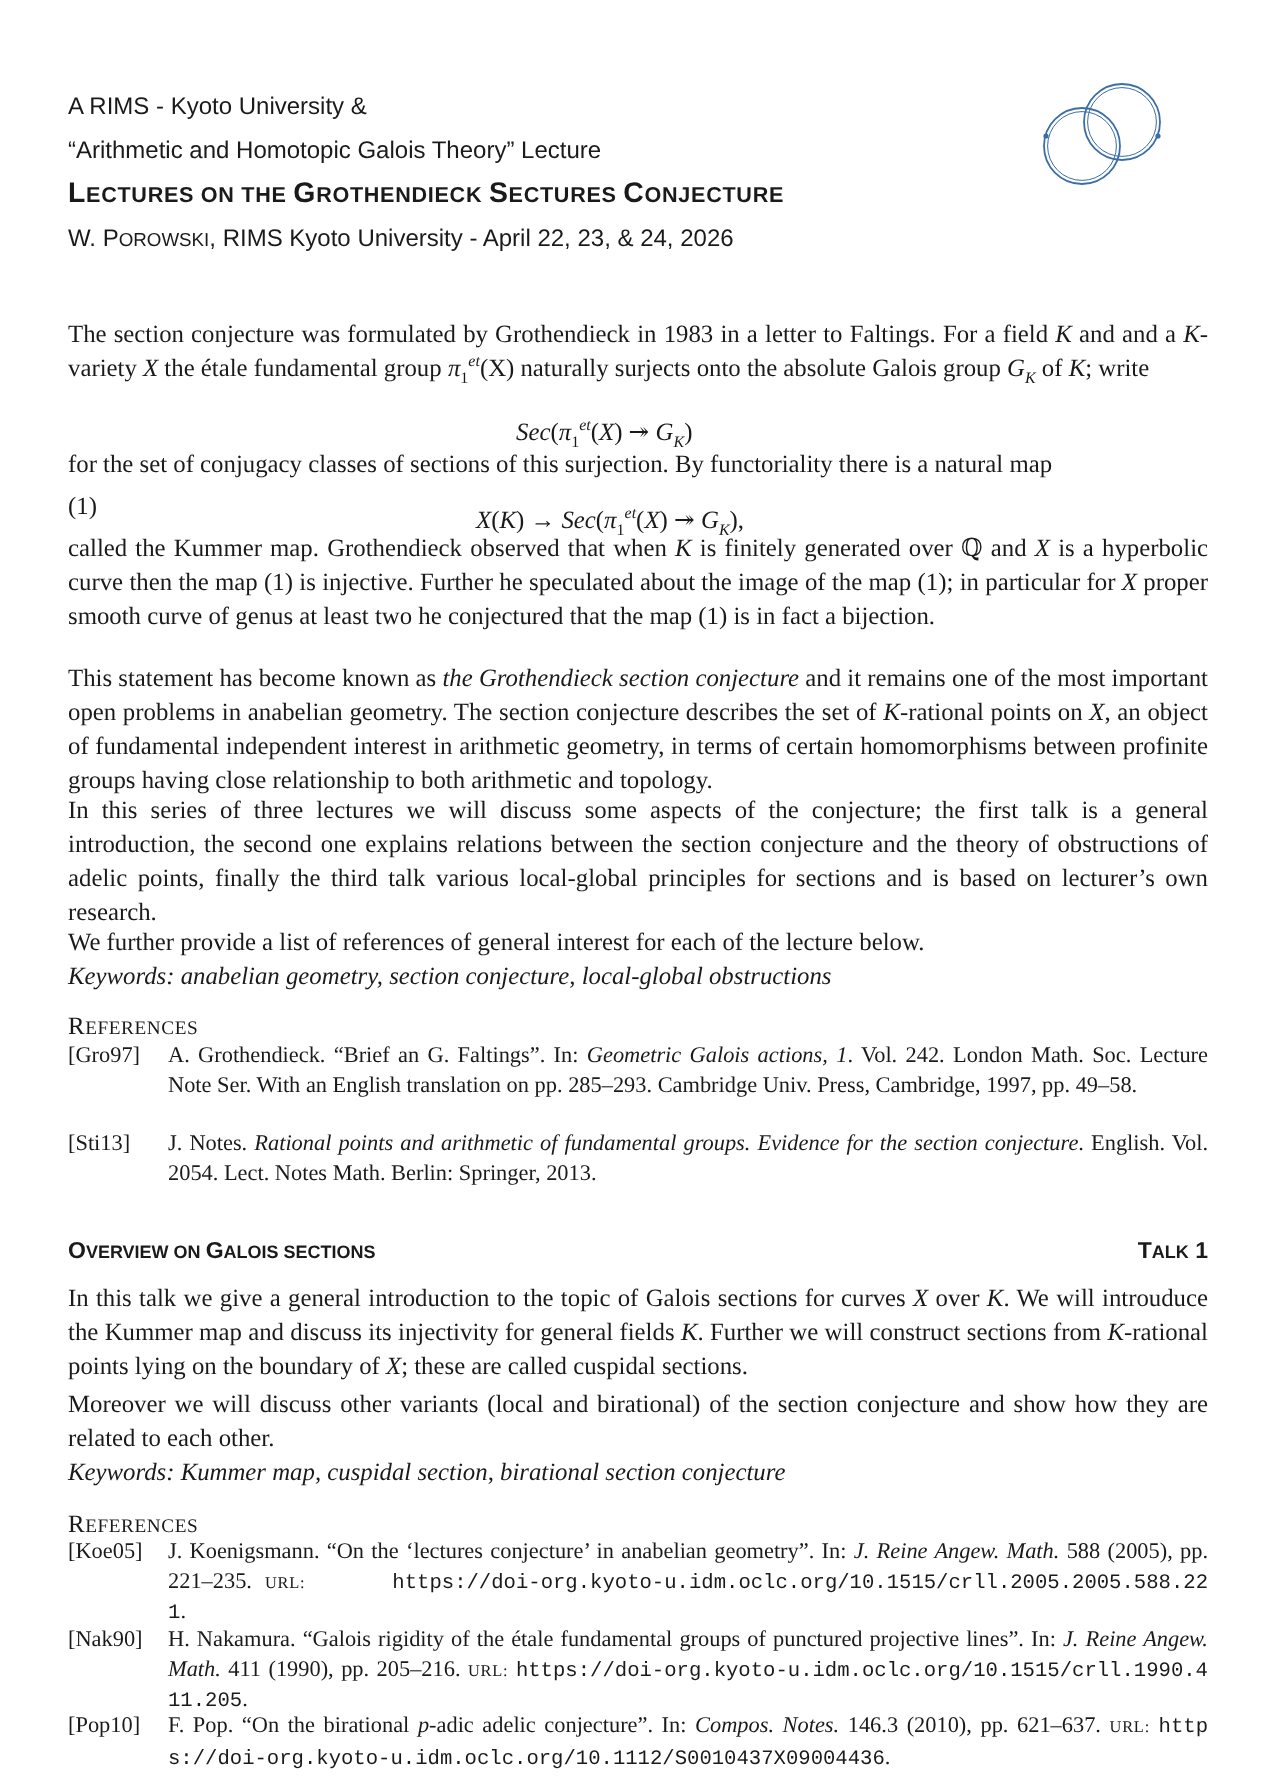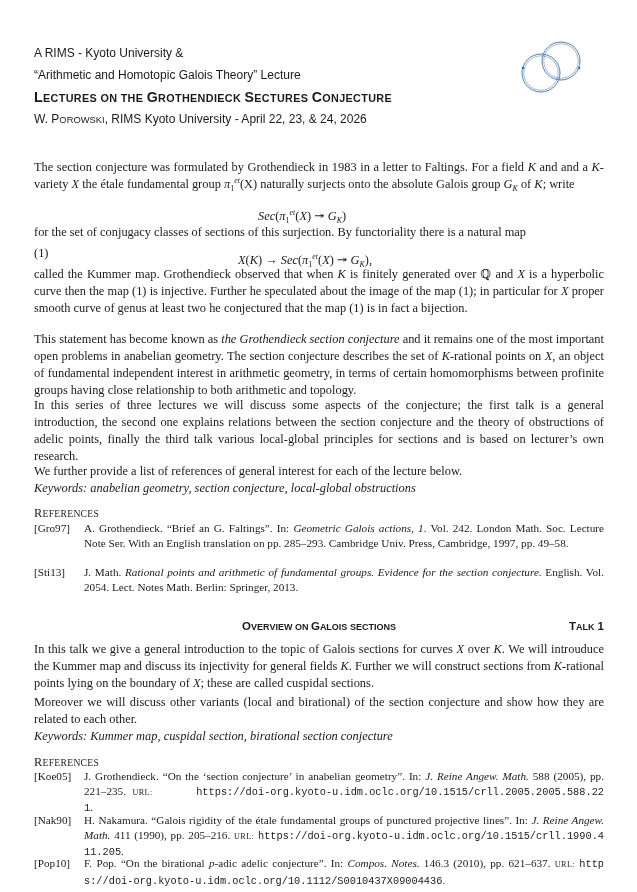--- a/index.html
+++ b/index.html
@@ -26,21 +26,21 @@
   sub, sup { font-size: 8px; line-height: 0; }
 
   .refs-h { position: absolute; left: 34px; font-size: 12.4px; font-family: "Liberation Serif", "DejaVu Serif", serif; letter-spacing: 0.3px; }
   .refs-h .sc { font-size: 9.6px; margin-top: 36px; }
   .ref { position: absolute; left: 34px; width: 570px; font-size: 11.2px; line-height: 14.5px; font-family: "Liberation Serif", "DejaVu Serif", serif; }
   .ref .key { position: absolute; left: 0; top: 0; }
   .ref .body { margin-left: 50px; text-align: justify; display: block; }
   .ref .url { font-family: "Liberation Mono", "DejaVu Sans Mono", monospace; font-size: 10.3px; }
   .ref .urllbl { font-size: 8.2px; letter-spacing: 0.4px; }
 
-  .talk-h { position: absolute; left: 34px; width: 570px; top: 620px; font-size: 11.5px; font-weight: bold; text-align: center; }
+  .talk-h { position: absolute; left: 34px; width: 570px; top: 620px; font-size: 11.5px; font-weight: bold; }
   .talk-h .sc { font-size: 9px; }
   .talk-h .right { position: absolute; right: 0; top: 0; }
 </style>
 </head>
 <body>
 
 <div class="hdr-line sans" id="hdr1">A RIMS - Kyoto University &amp;</div>
 <div class="hdr-line sans" id="hdr2">“Arithmetic and Homotopic Galois Theory” Lecture</div>
 
 <div class="hdr-line sans" id="title">
@@ -93,41 +93,41 @@
 
 <div class="refs-h" style="top:506px;"><span>R</span><span class="sc">EFERENCES</span></div>
 
 <div class="ref" style="top:521px;">
   <span class="key">[Gro97]</span>
   <span class="body"><span>A. Grothendieck. “Brief an G. Faltings”. In: </span><i>Geometric Galois actions, 1</i><span>. Vol. 242. London Math. Soc. Lecture Note Ser. With an English translation on pp. 285–293. Cambridge Univ. Press, Cambridge, 1997, pp. 49–58.</span></span>
 </div>
 
 <div class="ref" style="top:565px;">
   <span class="key">[Sti13]</span>
-  <span class="body"><span>J. Math. </span><i>Rational points and arithmetic of fundamental groups. Evidence for the section conjecture</i><span>. English. Vol. 2054. Lect. Notes Math. Berlin: Springer, 2013.</span></span>
+  <span class="body"><span>J. Notes. </span><i>Rational points and arithmetic of fundamental groups. Evidence for the section conjecture</i><span>. English. Vol. 2054. Lect. Notes Math. Berlin: Springer, 2013.</span></span>
 </div>
 
 <div class="talk-h sans">
   <span><span>O</span><span class="sc">VERVIEW ON </span><span>G</span><span class="sc">ALOIS SECTIONS</span></span>
   <span class="right"><span>T</span><span class="sc">ALK</span><span> 1</span></span>
 </div>
 
 <div class="txt serif" style="top:641px;">
   <span>In this talk we give a general introduction to the topic of Galois sections for curves </span><i>X</i><span> over </span><i>K</i><span>. We will introuduce the Kummer map and discuss its injectivity for general fields </span><i>K</i><span>. Further we will construct sections from </span><i>K</i><span>-rational points lying on the boundary of </span><i>X</i><span>; these are called cuspidal sections.</span>
 </div>
 
 <div class="txt serif" style="top:694px;">Moreover we will discuss other variants (local and birational) of the section conjecture and show how they are related to each other.</div>
 
 <div class="txt serif" style="top:728px;"><i>Keywords: Kummer map, cuspidal section, birational section conjecture</i></div>
 
 <div class="refs-h" style="top:755px;"><span>R</span><span class="sc">EFERENCES</span></div>
 
 <div class="ref" style="top:769px;">
   <span class="key">[Koe05]</span>
-  <span class="body"><span>J. Grothendieck. “On the ‘section conjecture’ in anabelian geometry”. In: </span><i>J. Reine Angew. Math.</i><span> 588 (2005), pp. 221–235. </span><span class="urllbl">URL:</span> <a class="url" style="color:inherit;text-decoration:none;word-break:break-all;padding-left:37px;">https://doi-org.kyoto-u.idm.oclc.org/10.1515/crll.2005.2005.588.221</a><span>.</span></span>
+  <span class="body"><span>J. Koenigsmann. “On the ‘lectures conjecture’ in anabelian geometry”. In: </span><i>J. Reine Angew. Math.</i><span> 588 (2005), pp. 221–235. </span><span class="urllbl">URL:</span> <a class="url" style="color:inherit;text-decoration:none;word-break:break-all;padding-left:37px;">https://doi-org.kyoto-u.idm.oclc.org/10.1515/crll.2005.2005.588.221</a><span>.</span></span>
 </div>
 
 <div class="ref" style="top:813px;">
   <span class="key">[Nak90]</span>
   <span class="body"><span>H. Nakamura. “Galois rigidity of the étale fundamental groups of punctured projective lines”. In: </span><i>J. Reine Angew. Math.</i><span> 411 (1990), pp. 205–216. </span><span class="urllbl">URL:</span> <a class="url" style="color:inherit;text-decoration:none;word-break:break-all;">https://doi-org.kyoto-u.idm.oclc.org/10.1515/crll.1990.411.205</a><span>.</span></span>
 </div>
 
 <div class="ref" style="top:856px;">
   <span class="key">[Pop10]</span>
   <span class="body"><span>F. Pop. “On the birational </span><i>p</i><span>-adic adelic conjecture”. In: </span><i>Compos. Notes.</i><span> 146.3 (2010), pp. 621–637. </span><span class="urllbl">URL:</span> <a class="url" style="color:inherit;text-decoration:none;word-break:break-all;">https://doi-org.kyoto-u.idm.oclc.org/10.1112/S0010437X09004436</a><span>.</span></span>

